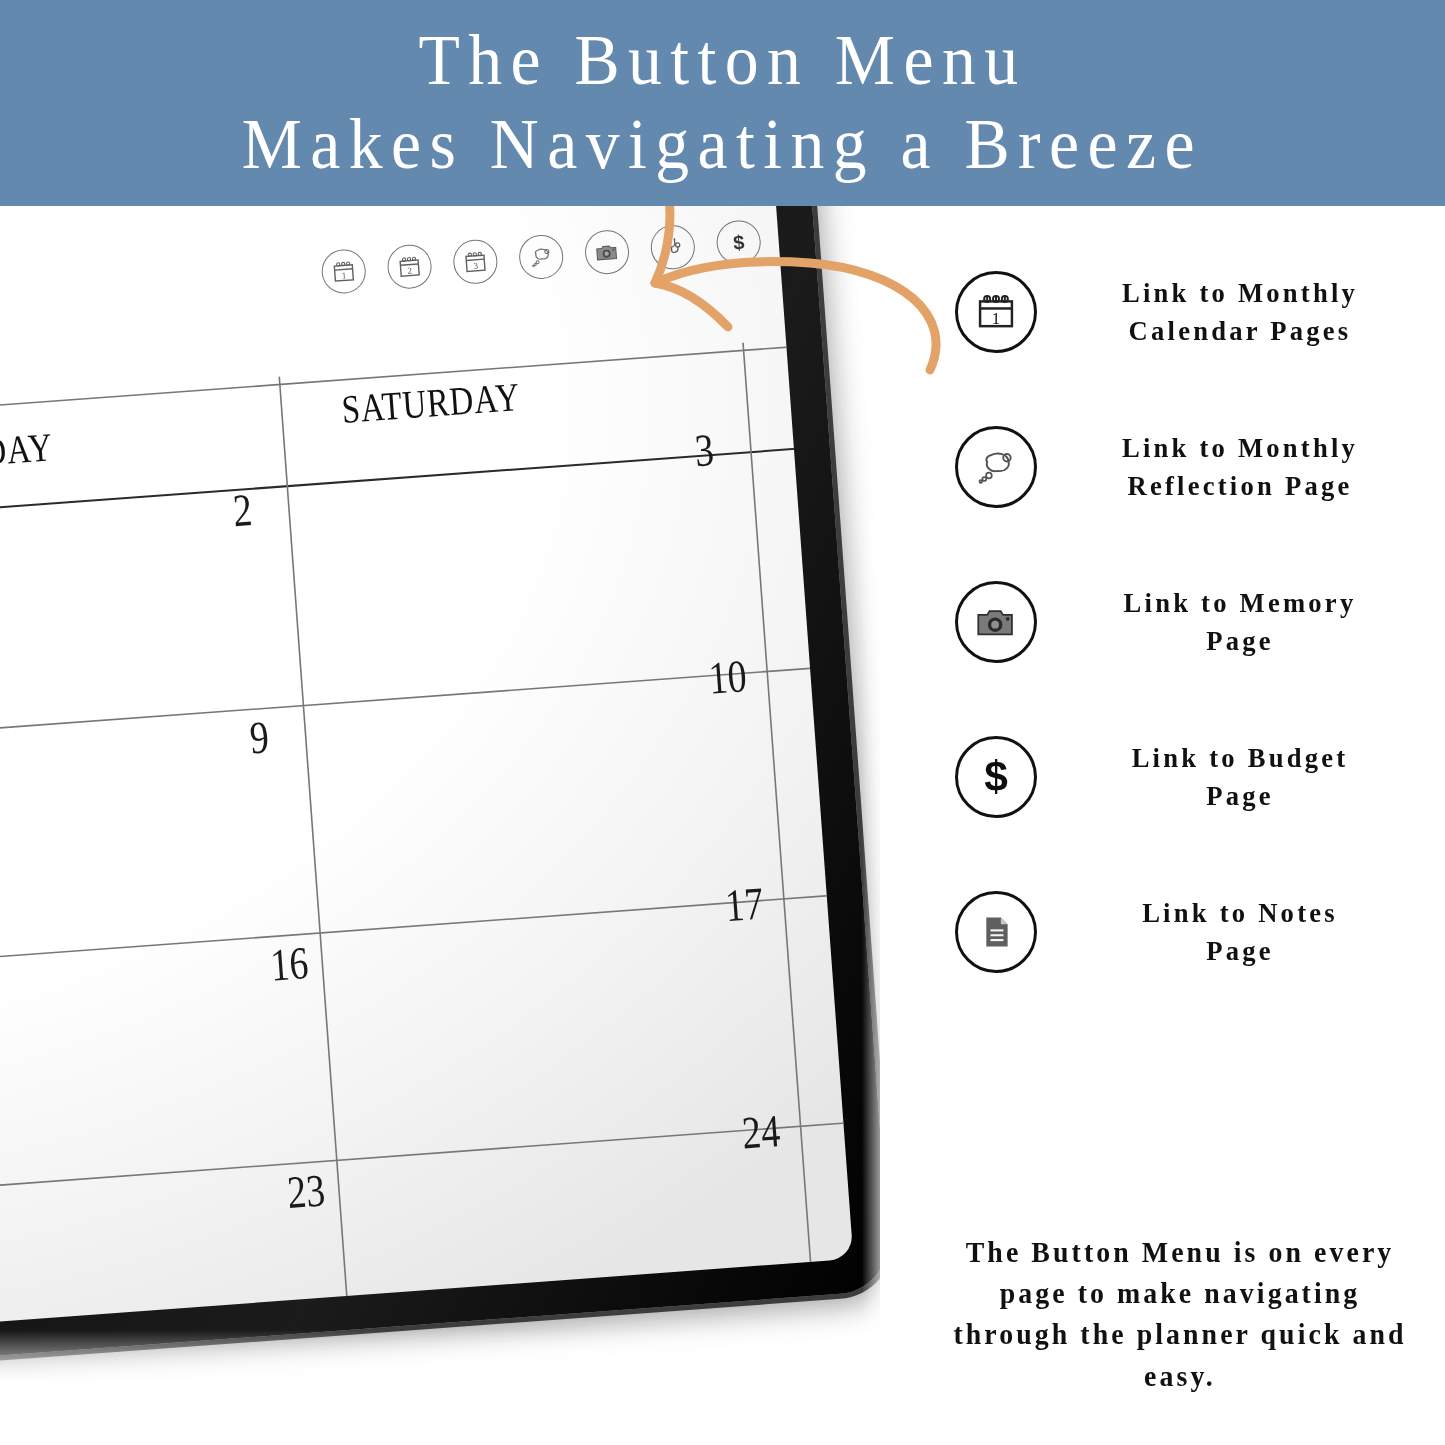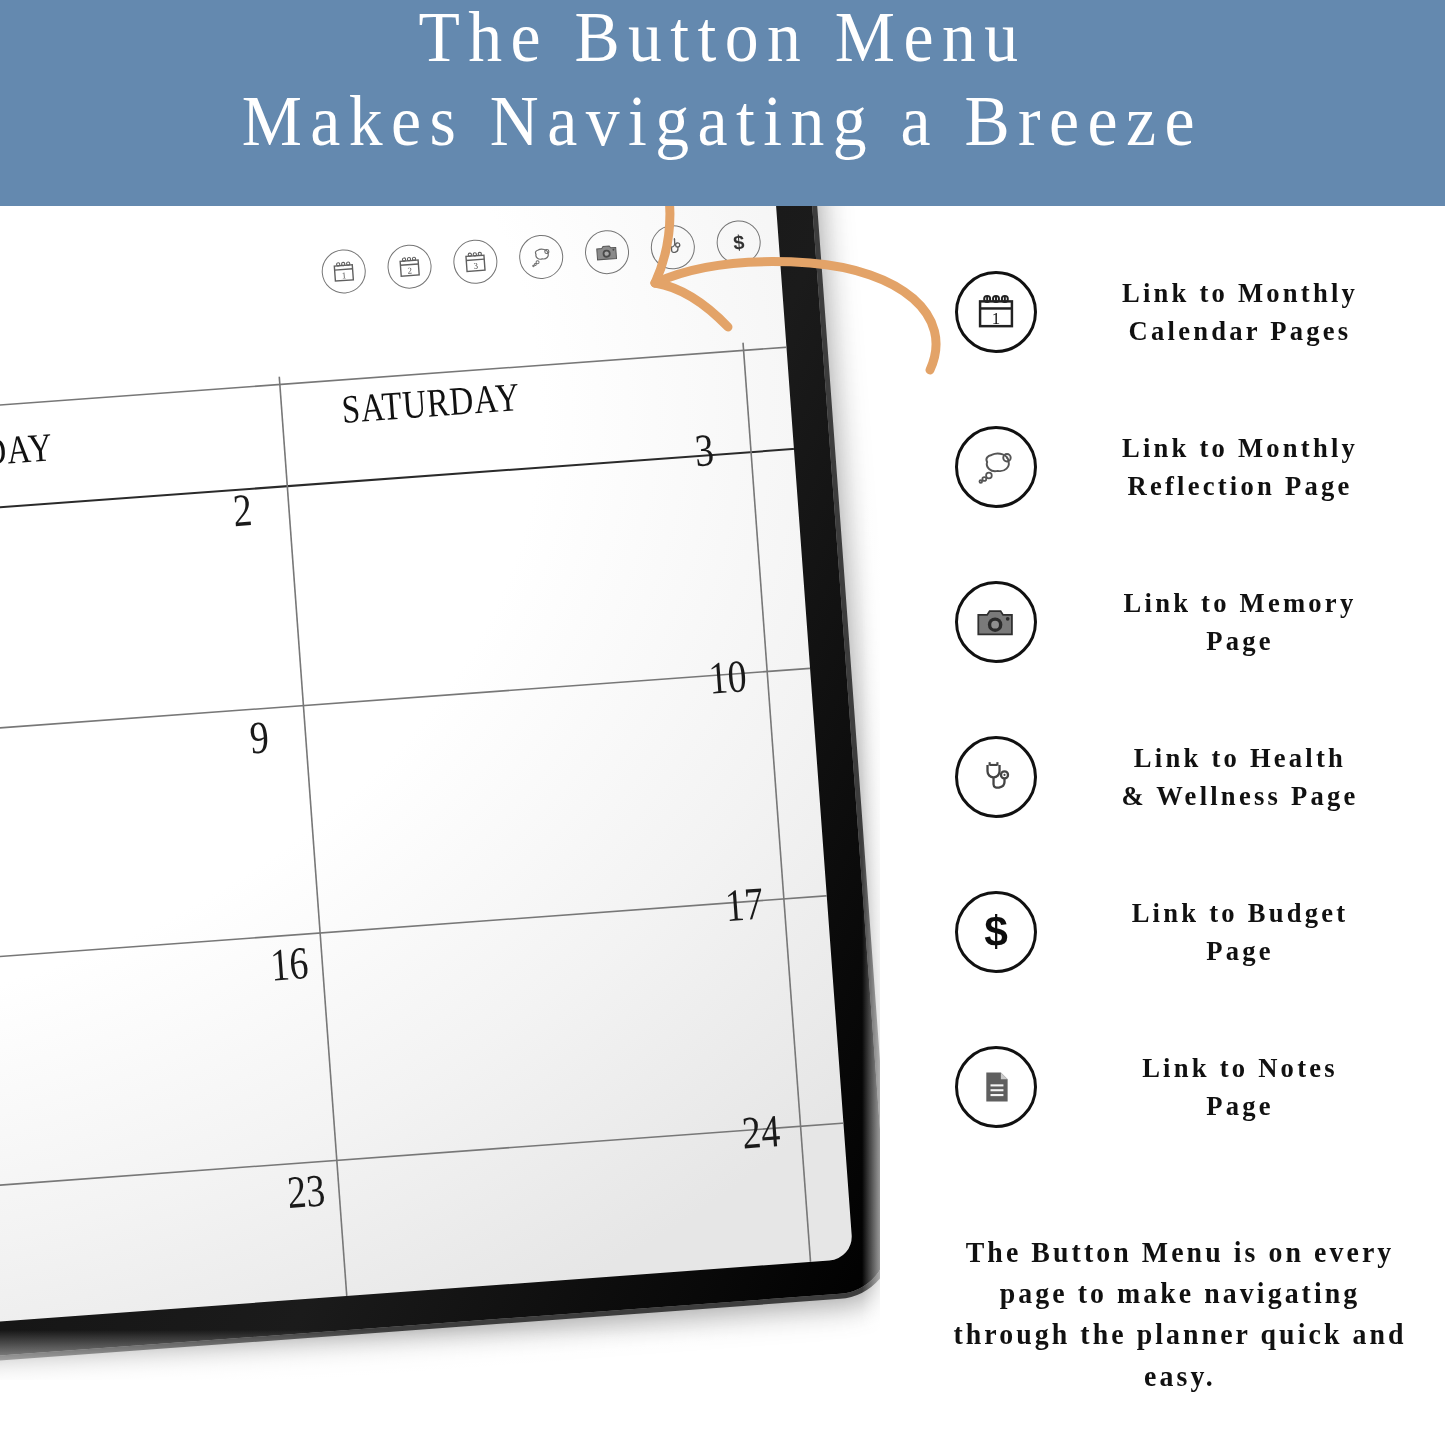--- a/index.html
+++ b/index.html
@@ -24,20 +24,21 @@
   
   .header {
     position: absolute;
     left: 0; top: 0;
     width: 1445px;
     height: 206px;
     background: #6489AF;
     display: flex;
     flex-direction: column;
     align-items: center;
+    justify-content: center;
     z-index: 40;
   }
   .header-line {
     color: #ffffff;
     font-family: "Liberation Serif", serif;
     font-weight: 400;
     font-size: 72px;
     line-height: 1.05;
     letter-spacing: 9px;
     white-space: nowrap;
@@ -411,37 +412,20 @@
           <circle cx="12.5" cy="14.5" r="2.2" fill="#8f8f8f"></circle>
           <circle cx="19.6" cy="11.2" r="1.05" fill="#2b2b2b"></circle>
         </svg>
       </div>
       <div class="legend-text">
         <span class="l1">Link to Memory</span>
         <span class="l2">Page</span>
       </div>
     </div>
 
-    <div class="legend-row">
-      <div class="legend-badge">
-        <svg width="46" height="46" viewBox="0 0 26 26">
-          <path d="M8.2 6.2 v3.6 a3.4 3.4 0 0 0 6.8 0 V6.2" fill="none" stroke="#444" stroke-width="1.3"></path>
-          <path d="M9.6 6.2 h4" fill="none" stroke="#444" stroke-width="1.2"></path>
-          <path d="M11.6 13.3 v3.8 c0 3.3 6.2 2.1 6.2 -1.3 v-2.2" fill="none" stroke="#444" stroke-width="1.3"></path>
-          <circle cx="17.8" cy="11.8" r="2" fill="none" stroke="#444" stroke-width="1.3"></circle>
-          <circle cx="17.8" cy="11.8" r=".6" fill="#444"></circle>
-          <line x1="9.4" y1="4.6" x2="9.4" y2="6.6" stroke="#444" stroke-width="1.2"></line>
-          <line x1="13.8" y1="4.6" x2="13.8" y2="6.6" stroke="#444" stroke-width="1.2"></line>
-        </svg>
-      </div>
-      <div class="legend-text">
-        <span class="l1">Link to Health</span>
-        <span class="l2">&amp; Wellness Page</span>
-      </div>
-    </div>
 
     <div class="legend-row">
       <div class="legend-badge">
         <svg width="46" height="46" viewBox="0 0 26 26">
           <text x="13" y="21" font-size="24" font-weight="bold" font-family="Liberation Sans, sans-serif" text-anchor="middle" fill="#0d0d0d">$</text>
         </svg>
       </div>
       <div class="legend-text">
         <span class="l1">Link to Budget</span>
         <span class="l2">Page</span>

